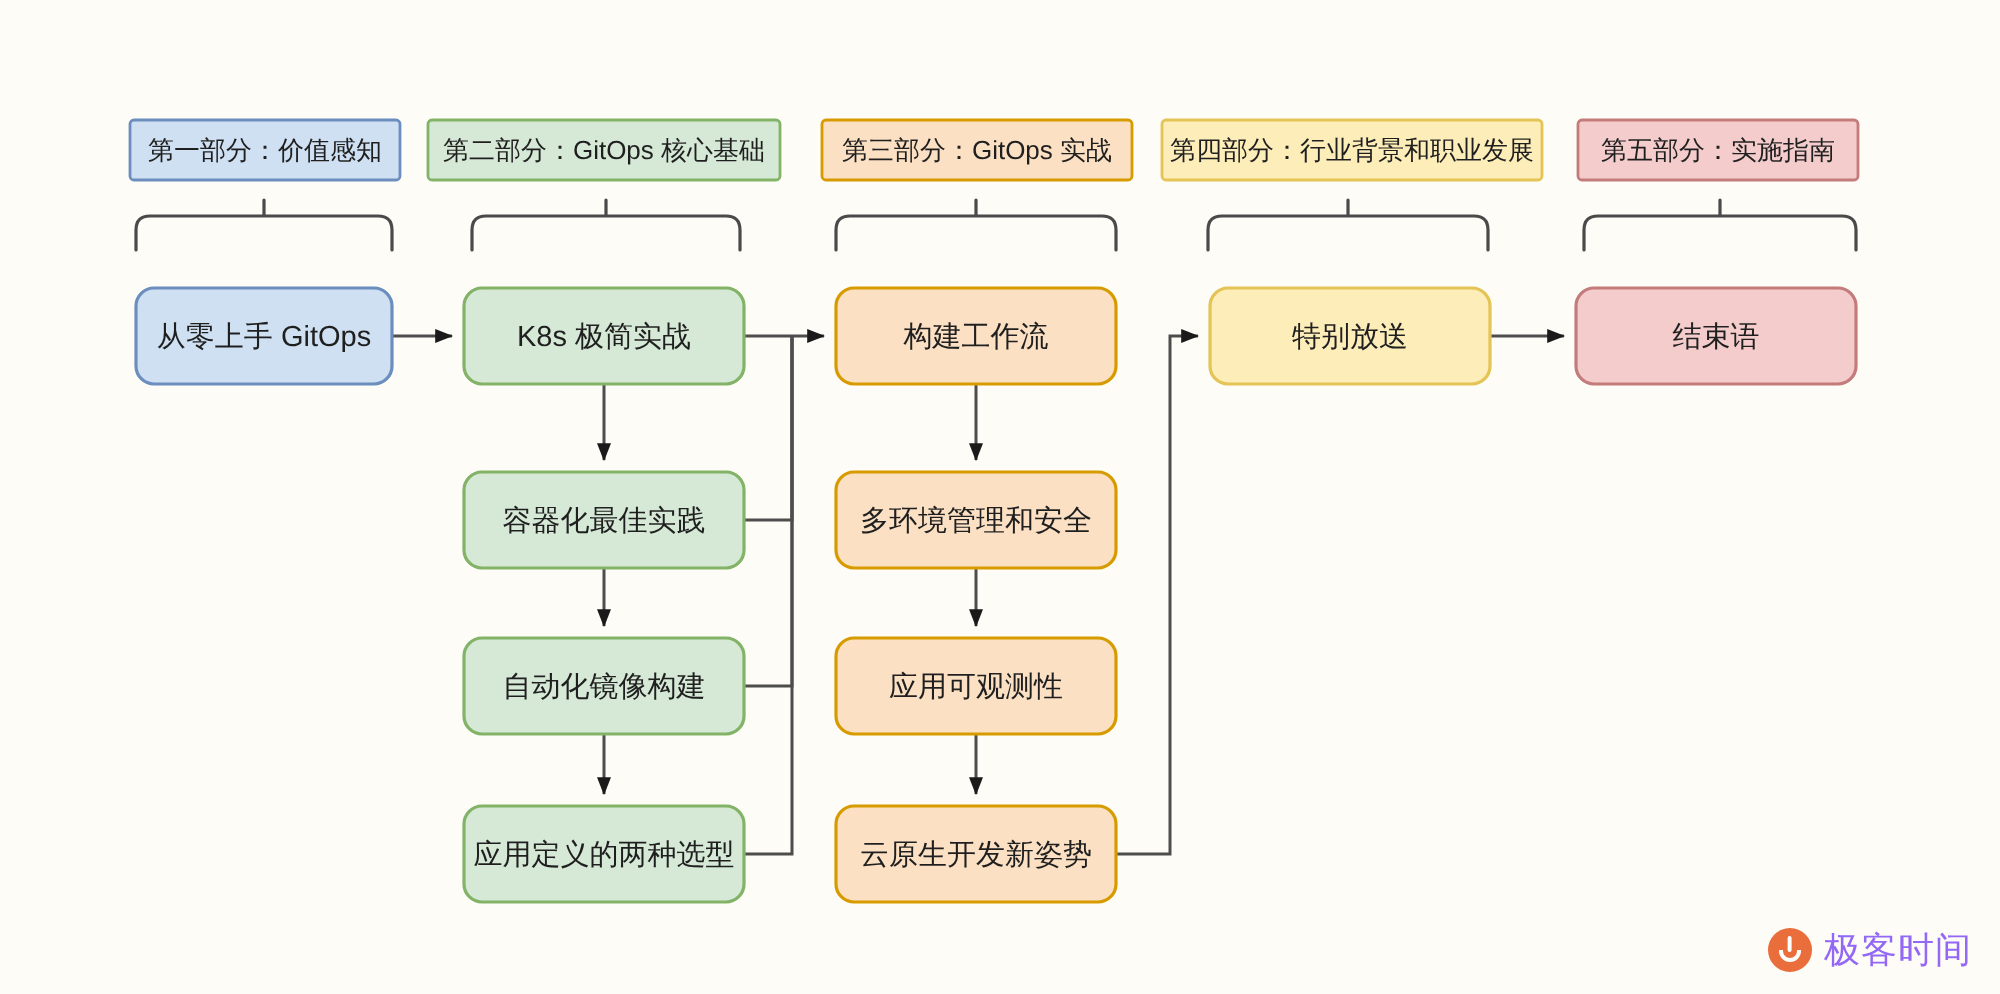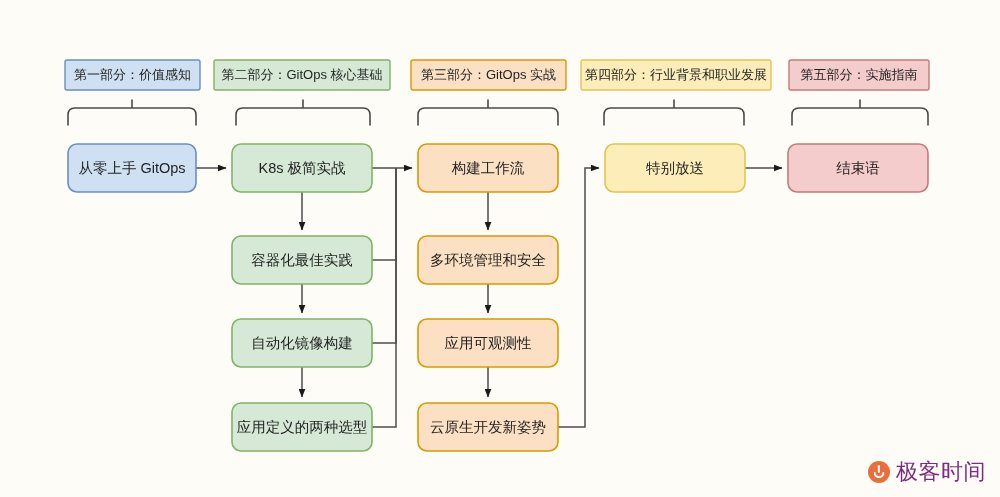--- a/index.html
+++ b/index.html
@@ -88,22 +88,22 @@
     width: 11px;
     height: 6px;
     border: 2.4px solid #fff;
     border-top: none;
     border-radius: 0 0 7px 7px;
     transform: translateX(-50%);
     box-sizing: border-box;
   }
   .wm-text {
     font-family: Liberation Sans, sans-serif;
-    font-size: 22px;
-    color: #701a75;
+    font-size: 18px;
+    color: #8b5cf6;
     letter-spacing: 0.5px;
     white-space: nowrap;
   }
 </style>
 </head>
 <body style="background: rgb(253, 252, 247);">
 
 <div id="diagram-root">
   <svg class="diagram" viewBox="0 0 1000 497" xmlns="http://www.w3.org/2000/svg">
     <defs>

